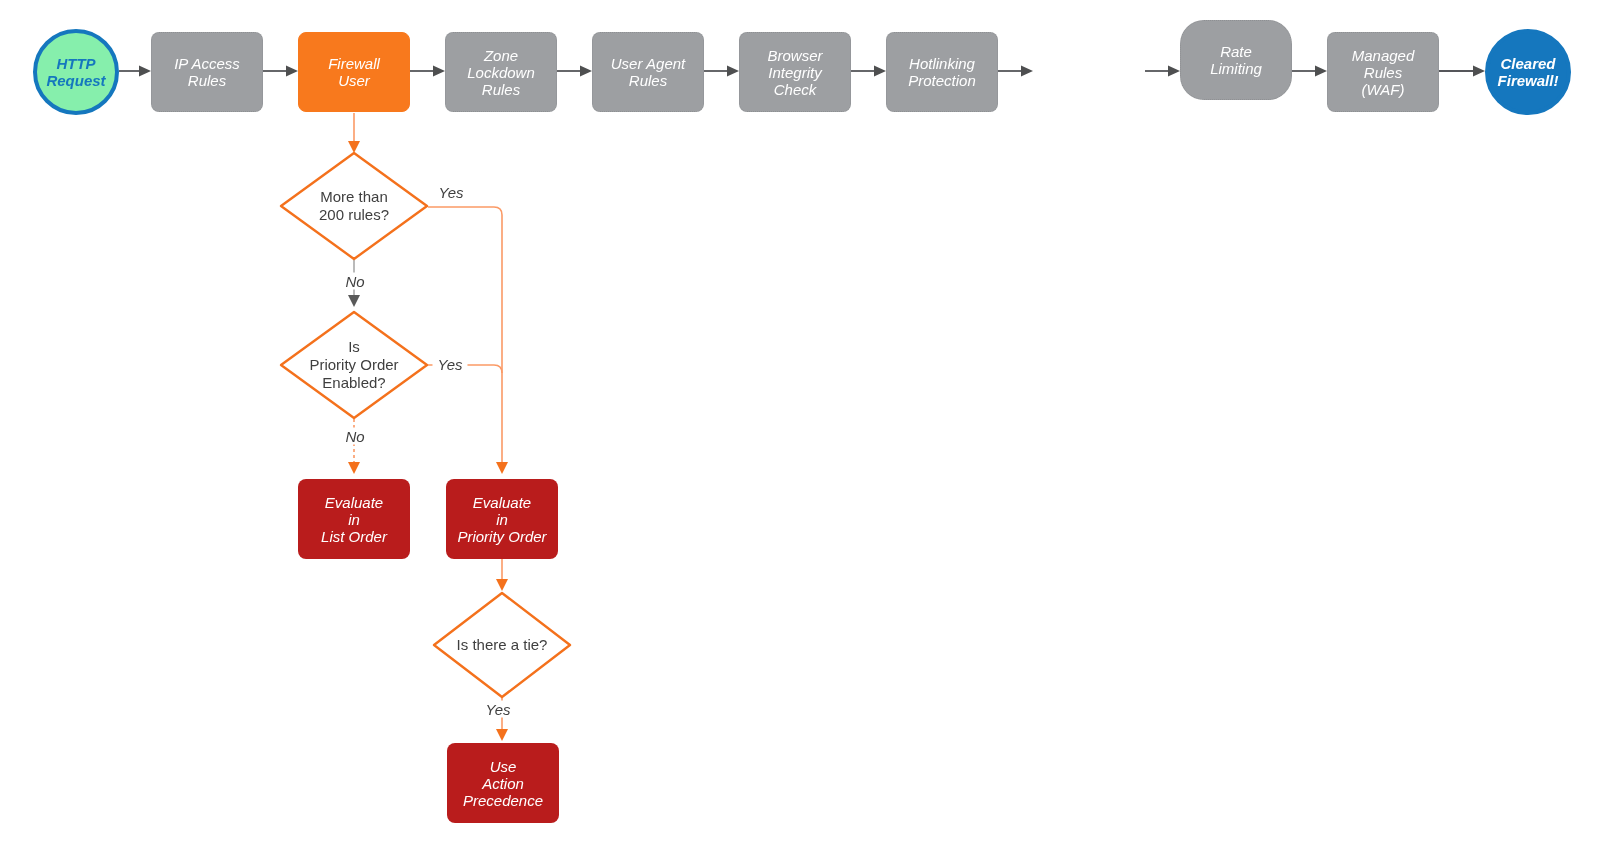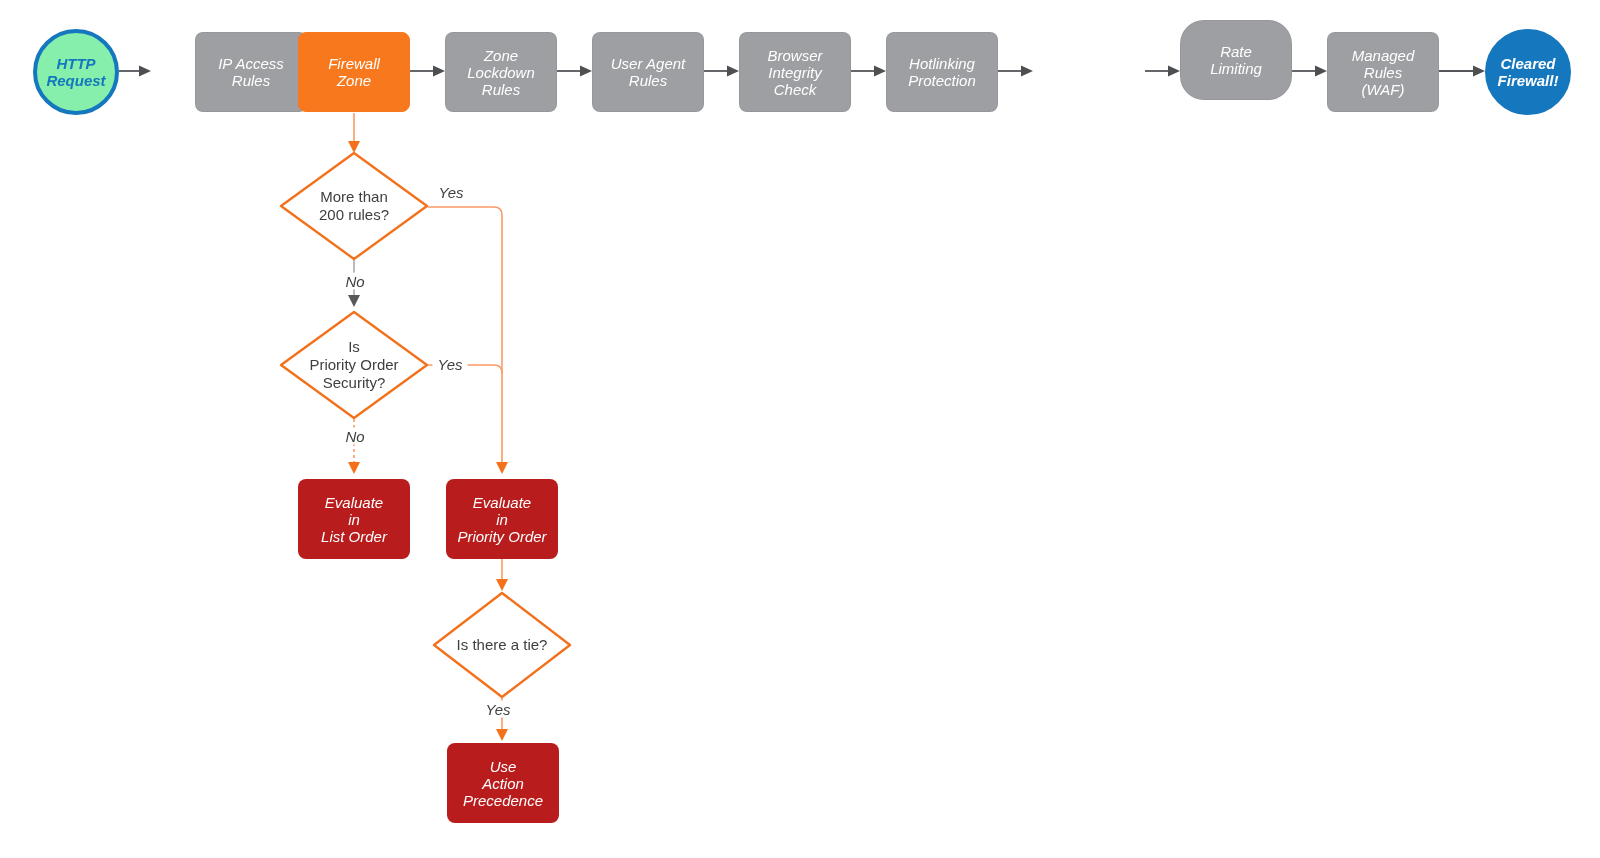--- a/index.html
+++ b/index.html
@@ -176,25 +176,25 @@
     <g fill="#ffffff" stroke="#f4711c" stroke-width="2.4" stroke-linejoin="round">
       <polygon points="354,153 427,206 354,259 281,206"></polygon>
       <polygon points="354,312 427,365 354,418 281,365"></polygon>
       <polygon points="502,593 570,645 502,697 434,645"></polygon>
     </g>
   </svg>
 
   <div class="node terminal start" style="left:33px; top:29px;">HTTP
 Request</div>
 
-  <div class="node stage" style="left:151px; top:32px;margin-left:44px;">IP Access
+  <div class="node stage" style="left:151px; top:32px;">IP Access
 Rules</div>
 
   <div class="node stage highlight" style="left:298px; top:32px;">Firewall
-Zone</div>
+User</div>
 
   <div class="node stage" style="left:445px; top:32px;">Zone
 Lockdown
 Rules</div>
 
   <div class="node stage" style="left:592px; top:32px;">User Agent
 Rules</div>
 
   <div class="node stage" style="left:739px; top:32px;">Browser
 Integrity
@@ -212,21 +212,21 @@
 (WAF)</div>
 
   <div class="node terminal end" style="left:1485px; top:29px;">Cleared
 Firewall!</div>
 
   <div class="diamond-text" style="left:279px; top:176px; width:150px; height:60px;">More than
 200 rules?</div>
 
   <div class="diamond-text" style="left:274px; top:335px; width:160px; height:60px;">Is
 Priority Order
-Security?</div>
+Enabled?</div>
 
   <div class="diamond-text" style="left:432px; top:630px; width:140px; height:30px;">Is there a tie?</div>
 
   <div class="node action-box" style="left:298px; top:479px;">Evaluate
 in
 List Order</div>
 
   <div class="node action-box" style="left:446px; top:479px;">Evaluate
 in
 Priority Order</div>

